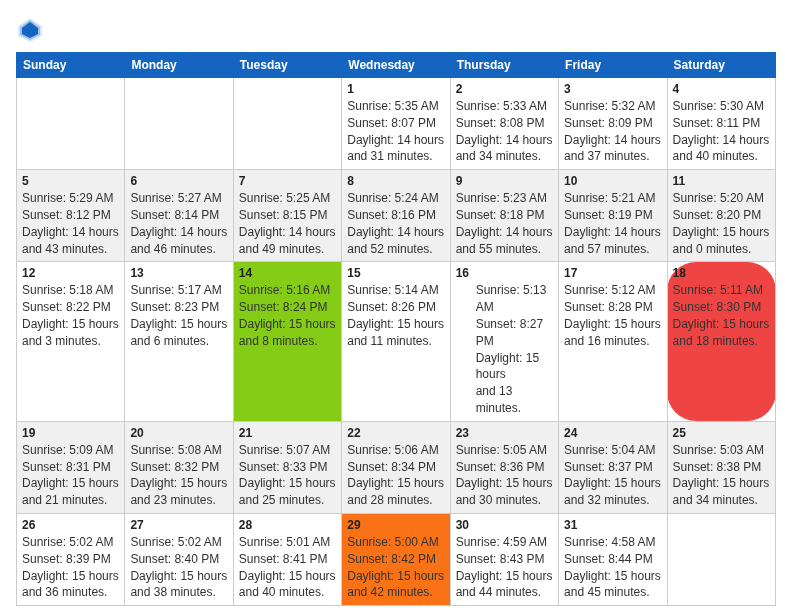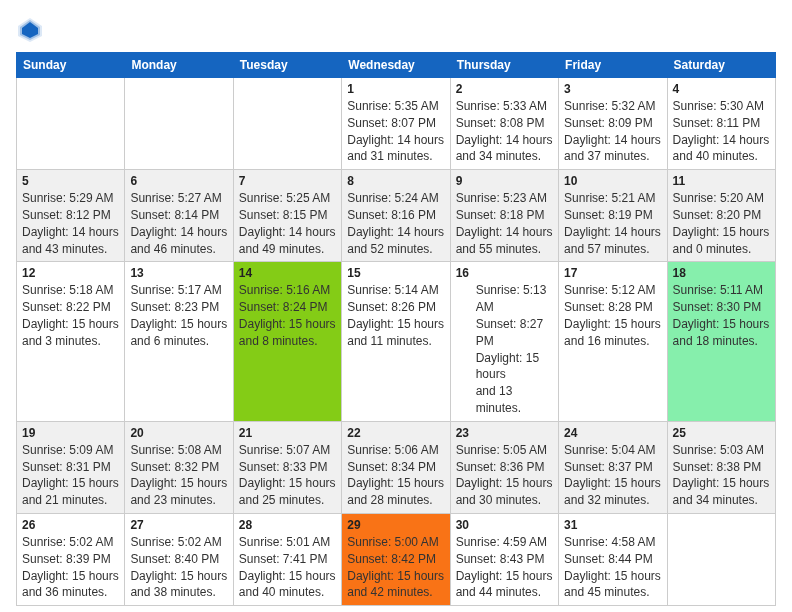--- a/index.html
+++ b/index.html
@@ -242,21 +242,21 @@
 Daylight: 15 hours
 and 13 minutes.</div>
         </td>
         <td style="background: rgb(255, 255, 255);">
           <div class="day-number">17</div>
           <div class="day-info" style="white-space: pre-line;">Sunrise: 5:12 AM
 Sunset: 8:28 PM
 Daylight: 15 hours
 and 16 minutes.</div>
         </td>
-        <td style="background: #86efac;">
+        <td style="background: #ef4444; border-radius: 29px;">
           <div class="day-number">18</div>
           <div class="day-info" style="white-space: pre-line;">Sunrise: 5:11 AM
 Sunset: 8:30 PM
 Daylight: 15 hours
 and 18 minutes.</div>
         </td>
       </tr>
       <tr>
         <td style="background: rgb(240, 240, 240);">
           <div class="day-number">19</div>
@@ -319,21 +319,21 @@
         <td style="background: rgb(255, 255, 255);">
           <div class="day-number">27</div>
           <div class="day-info" style="white-space: pre-line;">Sunrise: 5:02 AM
 Sunset: 8:40 PM
 Daylight: 15 hours
 and 38 minutes.</div>
         </td>
         <td style="background: rgb(255, 255, 255);">
           <div class="day-number">28</div>
           <div class="day-info" style="white-space: pre-line;">Sunrise: 5:01 AM
-Sunset: 7:41 PM
+Sunset: 8:41 PM
 Daylight: 15 hours
 and 40 minutes.</div>
         </td>
         <td style="background: #f97316;">
           <div class="day-number">29</div>
           <div class="day-info" style="white-space: pre-line;">Sunrise: 5:00 AM
 Sunset: 8:42 PM
 Daylight: 15 hours
 and 42 minutes.</div>
         </td>

